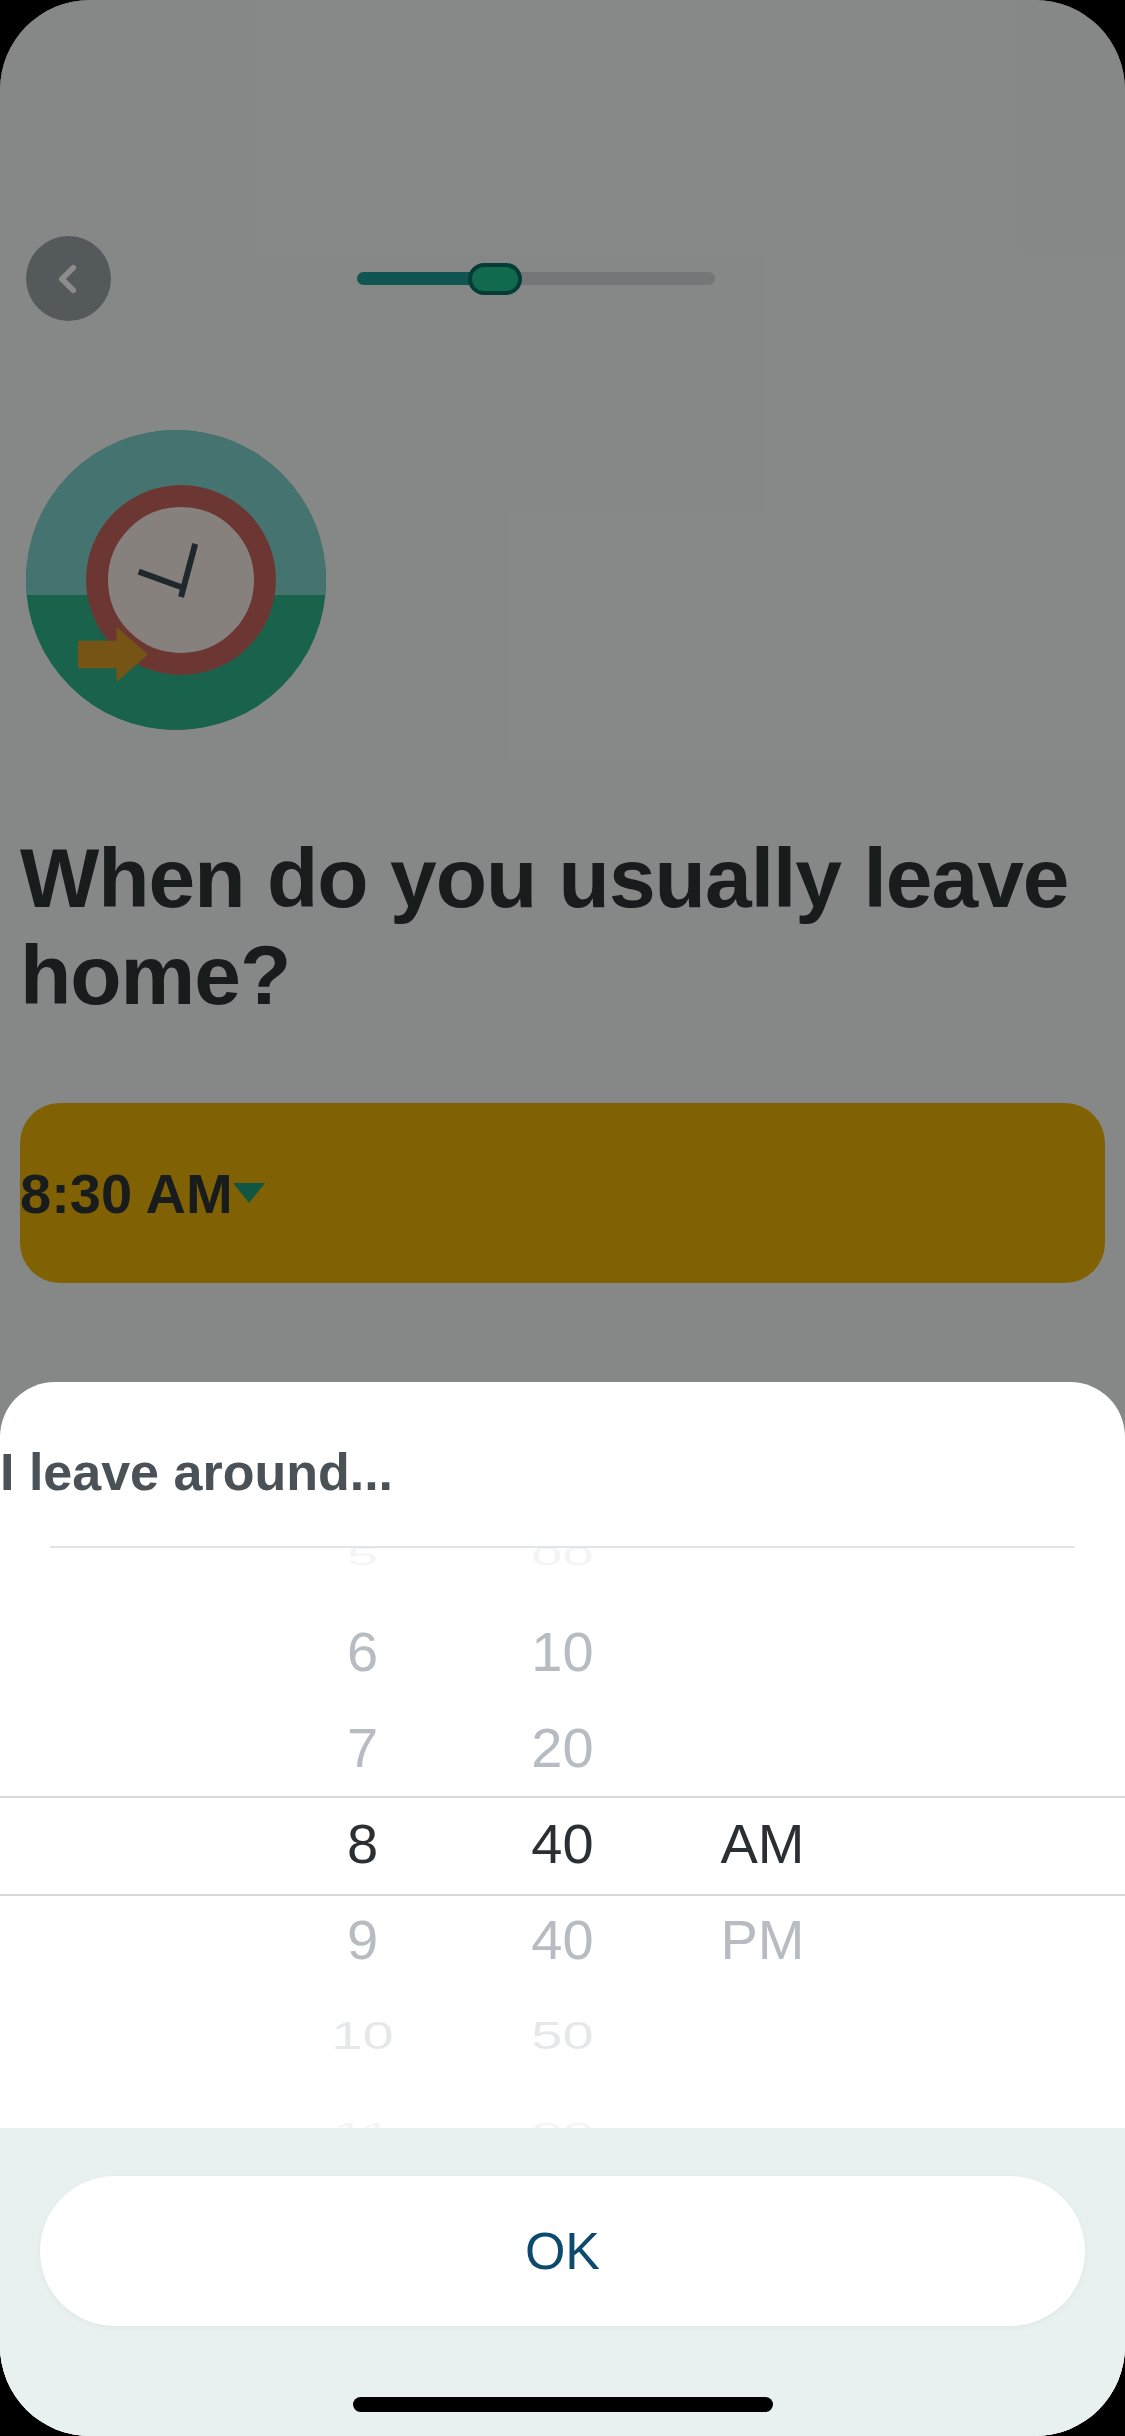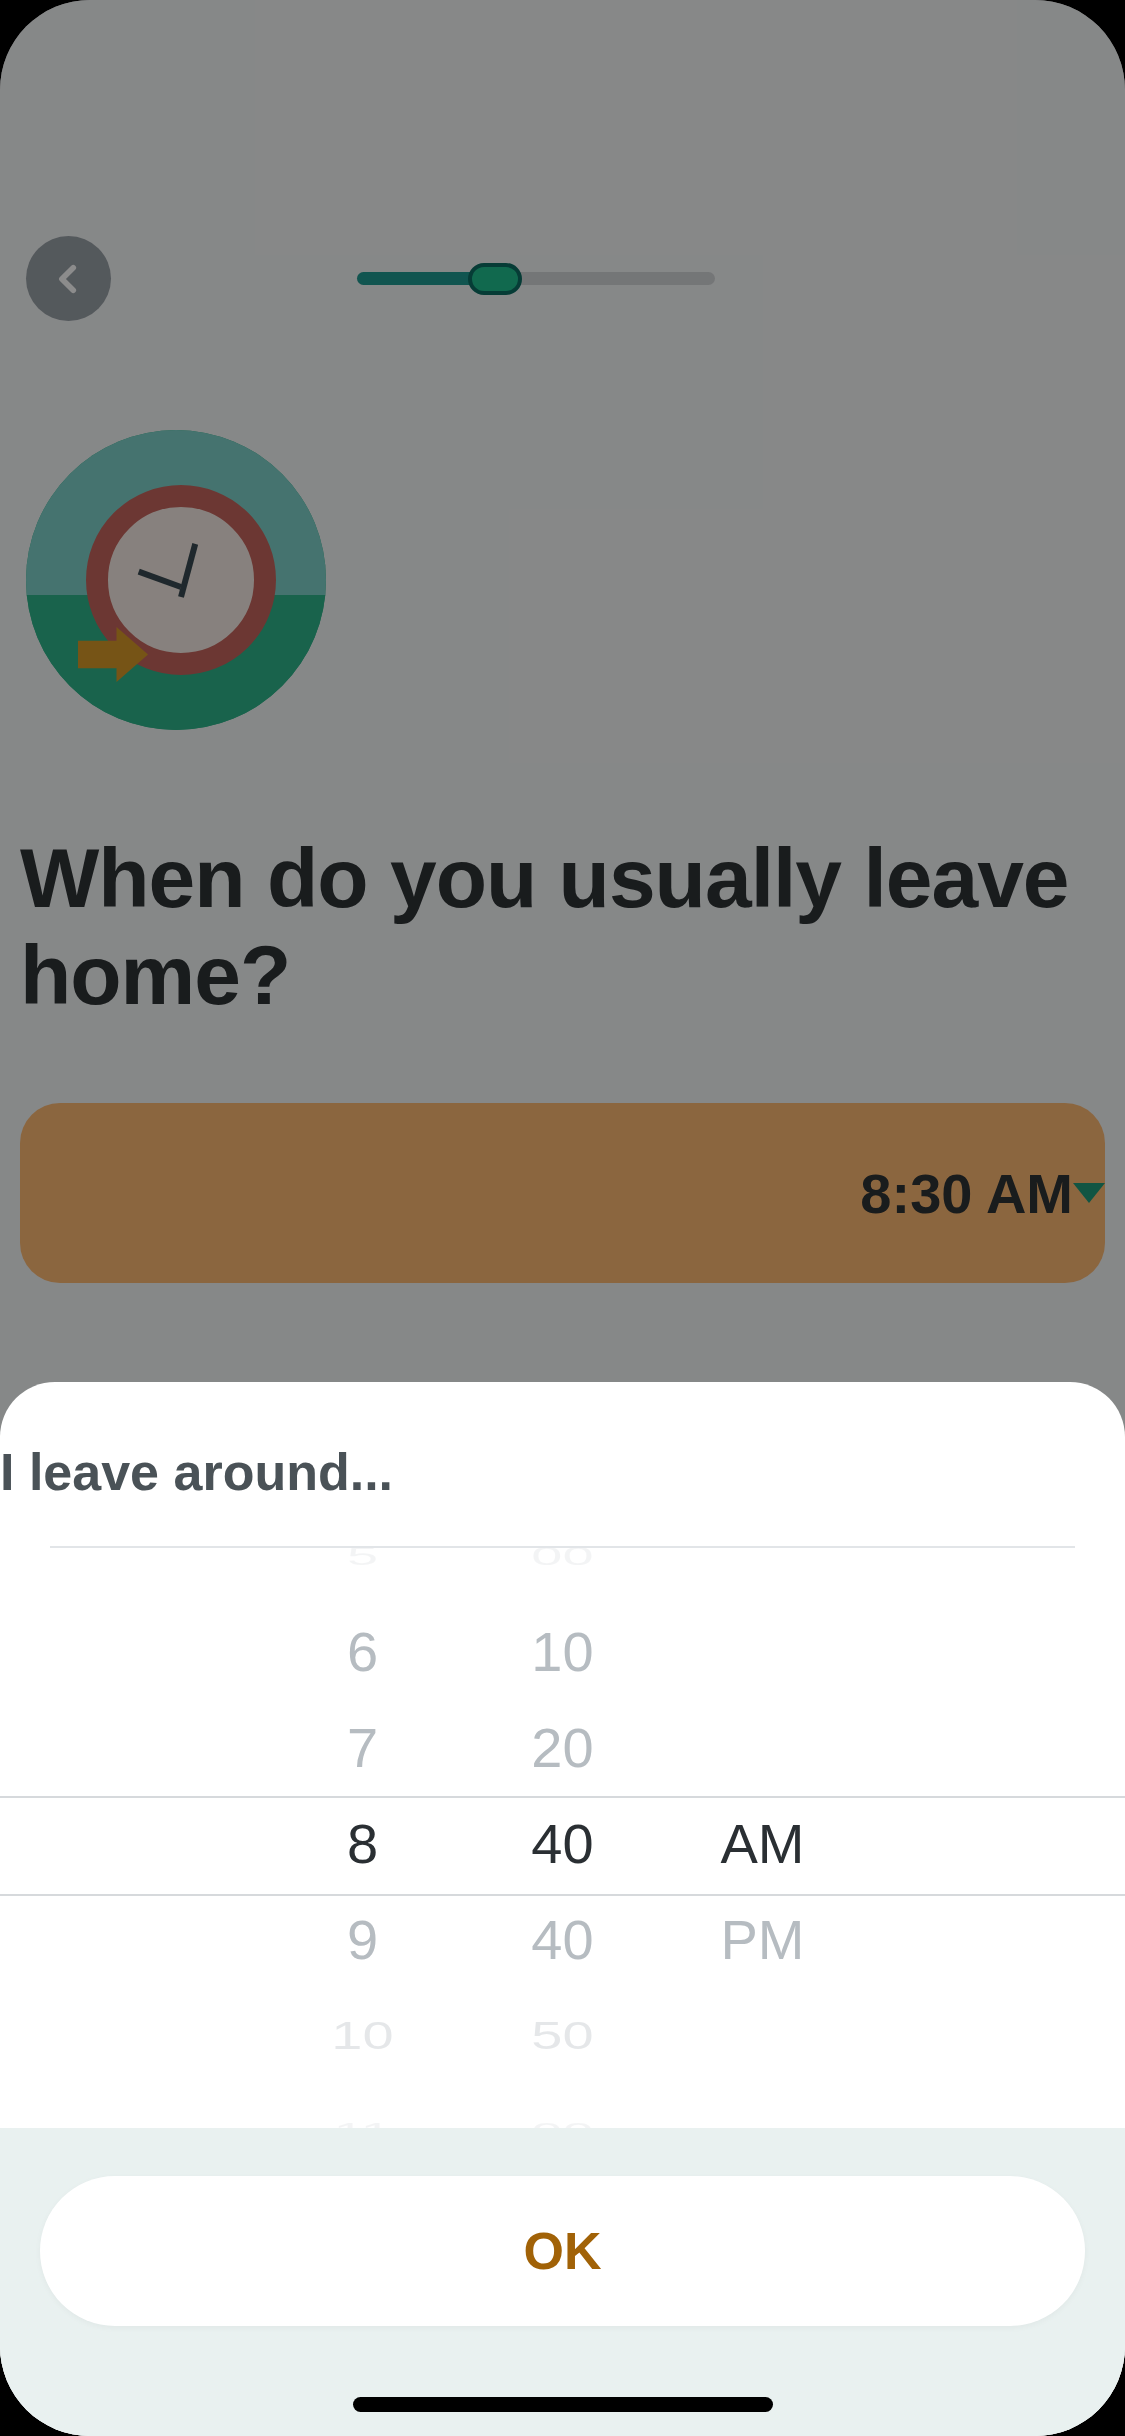--- a/index.html
+++ b/index.html
@@ -90,22 +90,22 @@
     color: #2f3436;
     line-height: 1.15;
     letter-spacing: -1px;
   }
 
   .time-select {
     margin-top: 80px;
     width: 100%;
     height: 180px;
     border-radius: 40px;
-    background: #fdba74;
-    display: flex; align-items: center; justify-content: flex-end;
+    background: #eab308;
+    display: flex; align-items: center; justify-content: flex-start;
   }
   .time-select .time-text { font-size: 56px; font-weight: 800; color: #2f3436; }
   .caret-down {
     width: 0; height: 0;
     border-left: 16px solid transparent;
     border-right: 16px solid transparent;
     border-top: 20px solid #1f9b7a;
   }
 
   
@@ -168,22 +168,22 @@
     background: #e9f1f0;
     padding: 48px 40px 110px;
   }
   .ok-btn {
     width: 100%;
     height: 150px;
     border-radius: 80px;
     background: #fff;
     display: flex; align-items: center; justify-content: center;
     font-size: 52px;
-    font-weight: 700;
-    color: #a16207;
+    font-weight: 400;
+    color: #0c4a6e;
     box-shadow: 0 2px 6px rgba(0,0,0,0.04);
   }
 
   .home-indicator {
     position: absolute;
     bottom: 24px;
     left: 50%;
     transform: translateX(-50%);
     width: 420px; height: 15px;
     border-radius: 10px;

